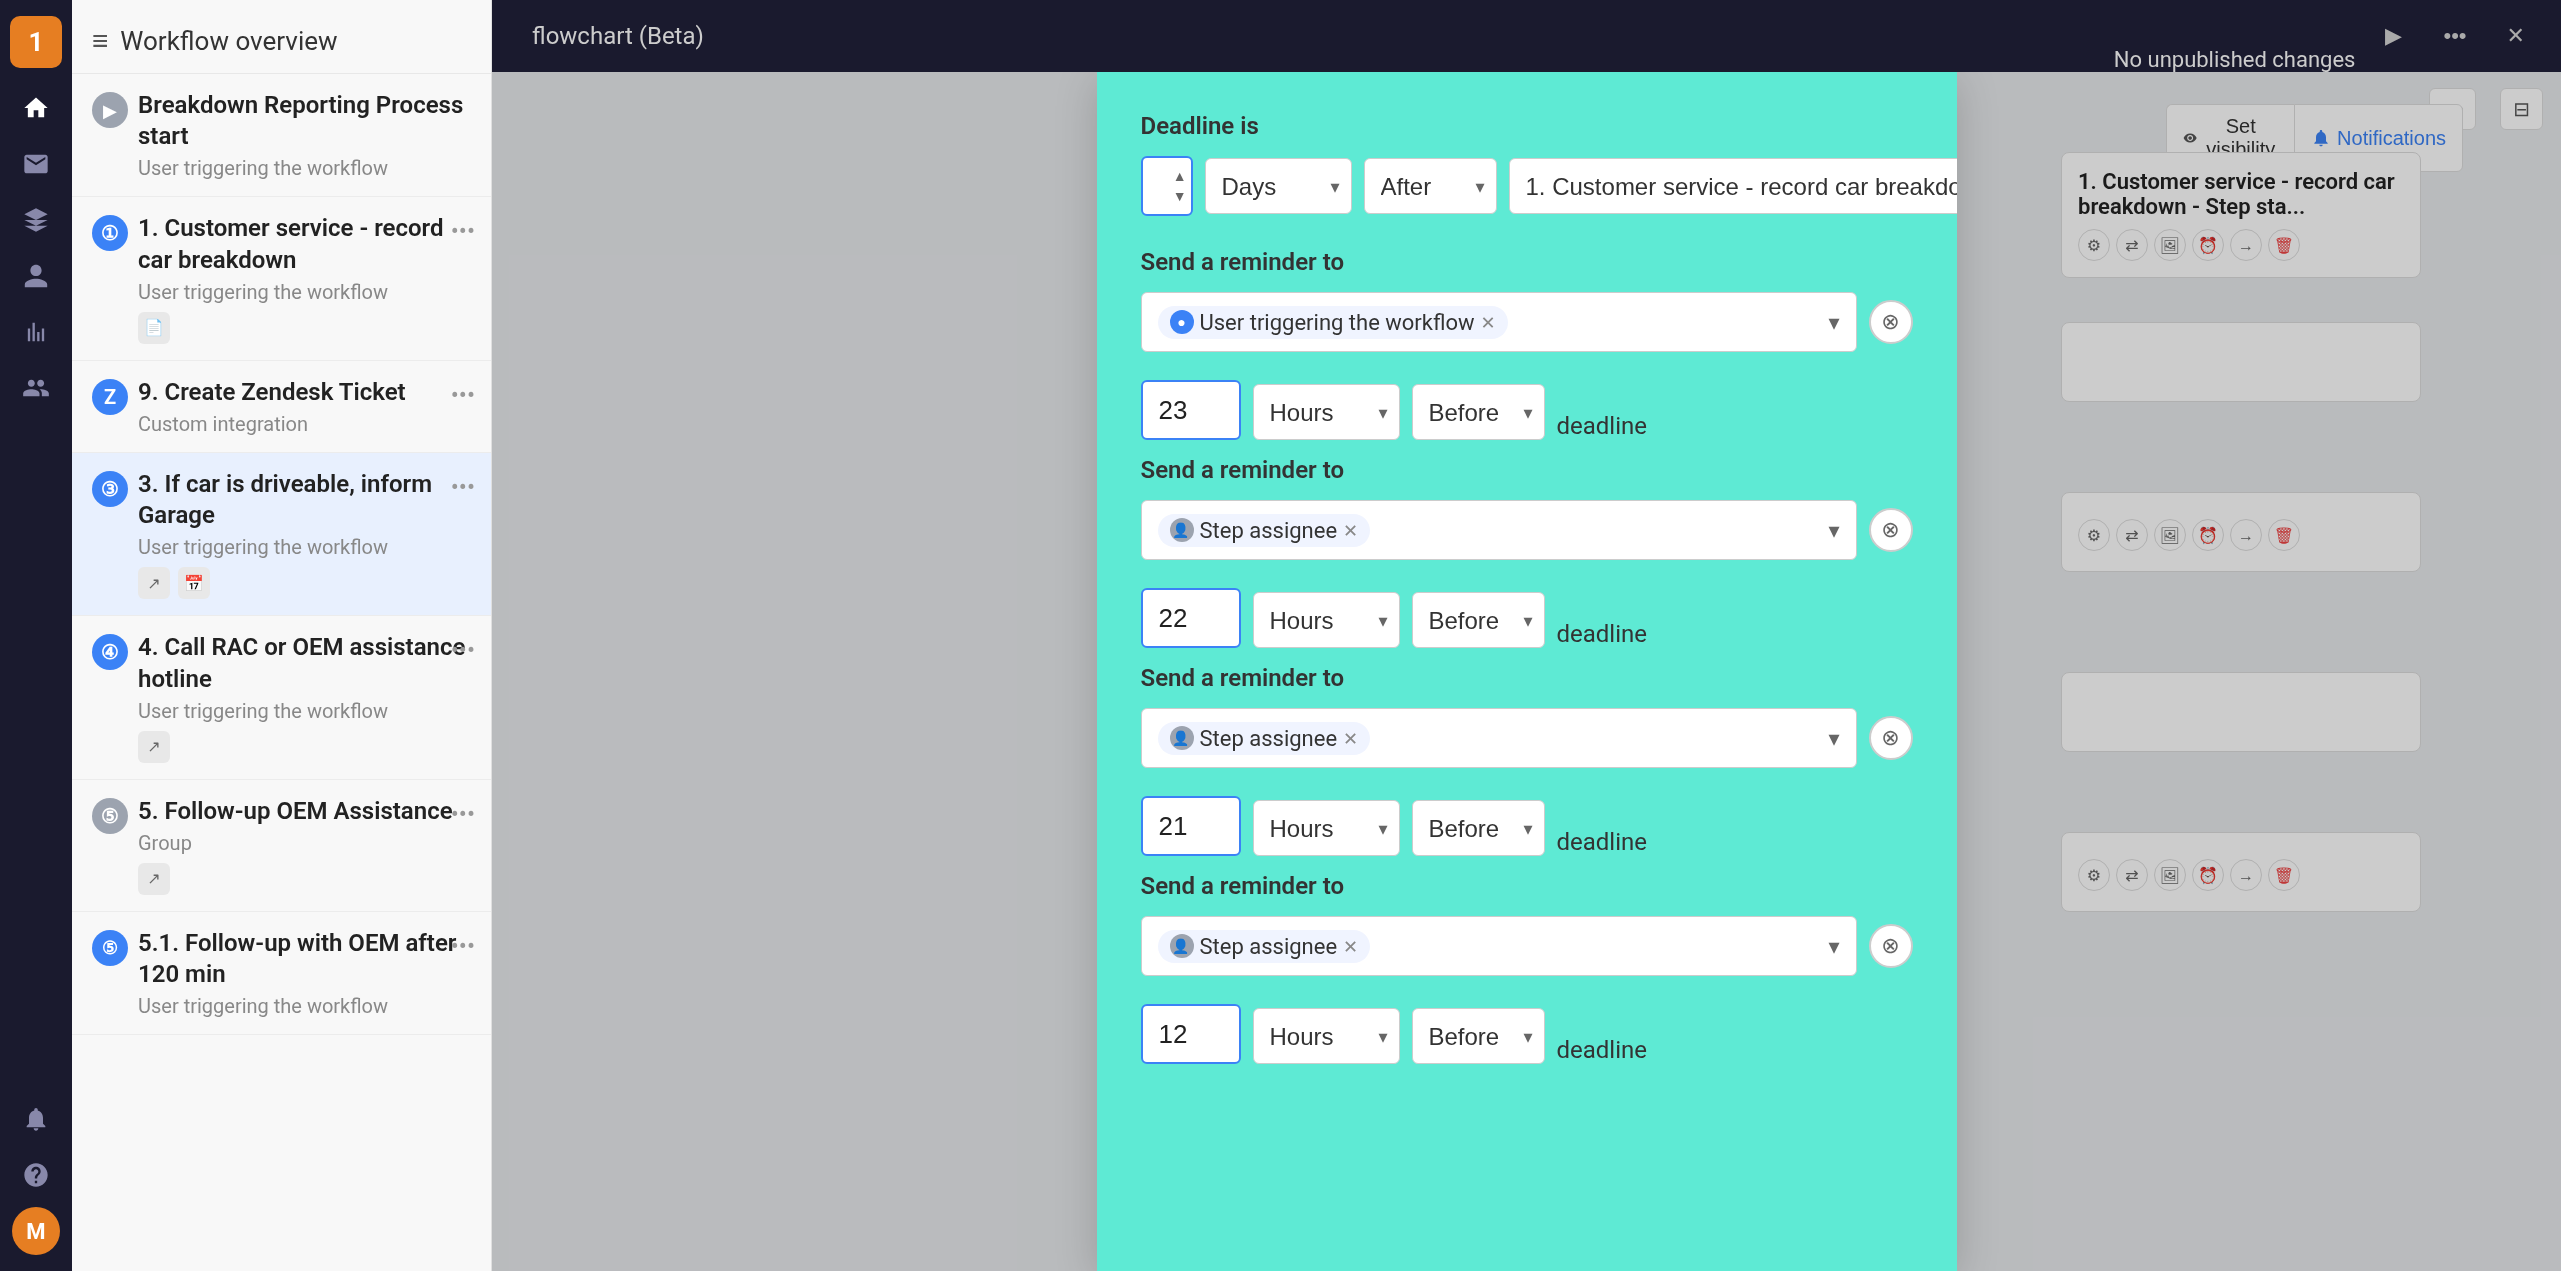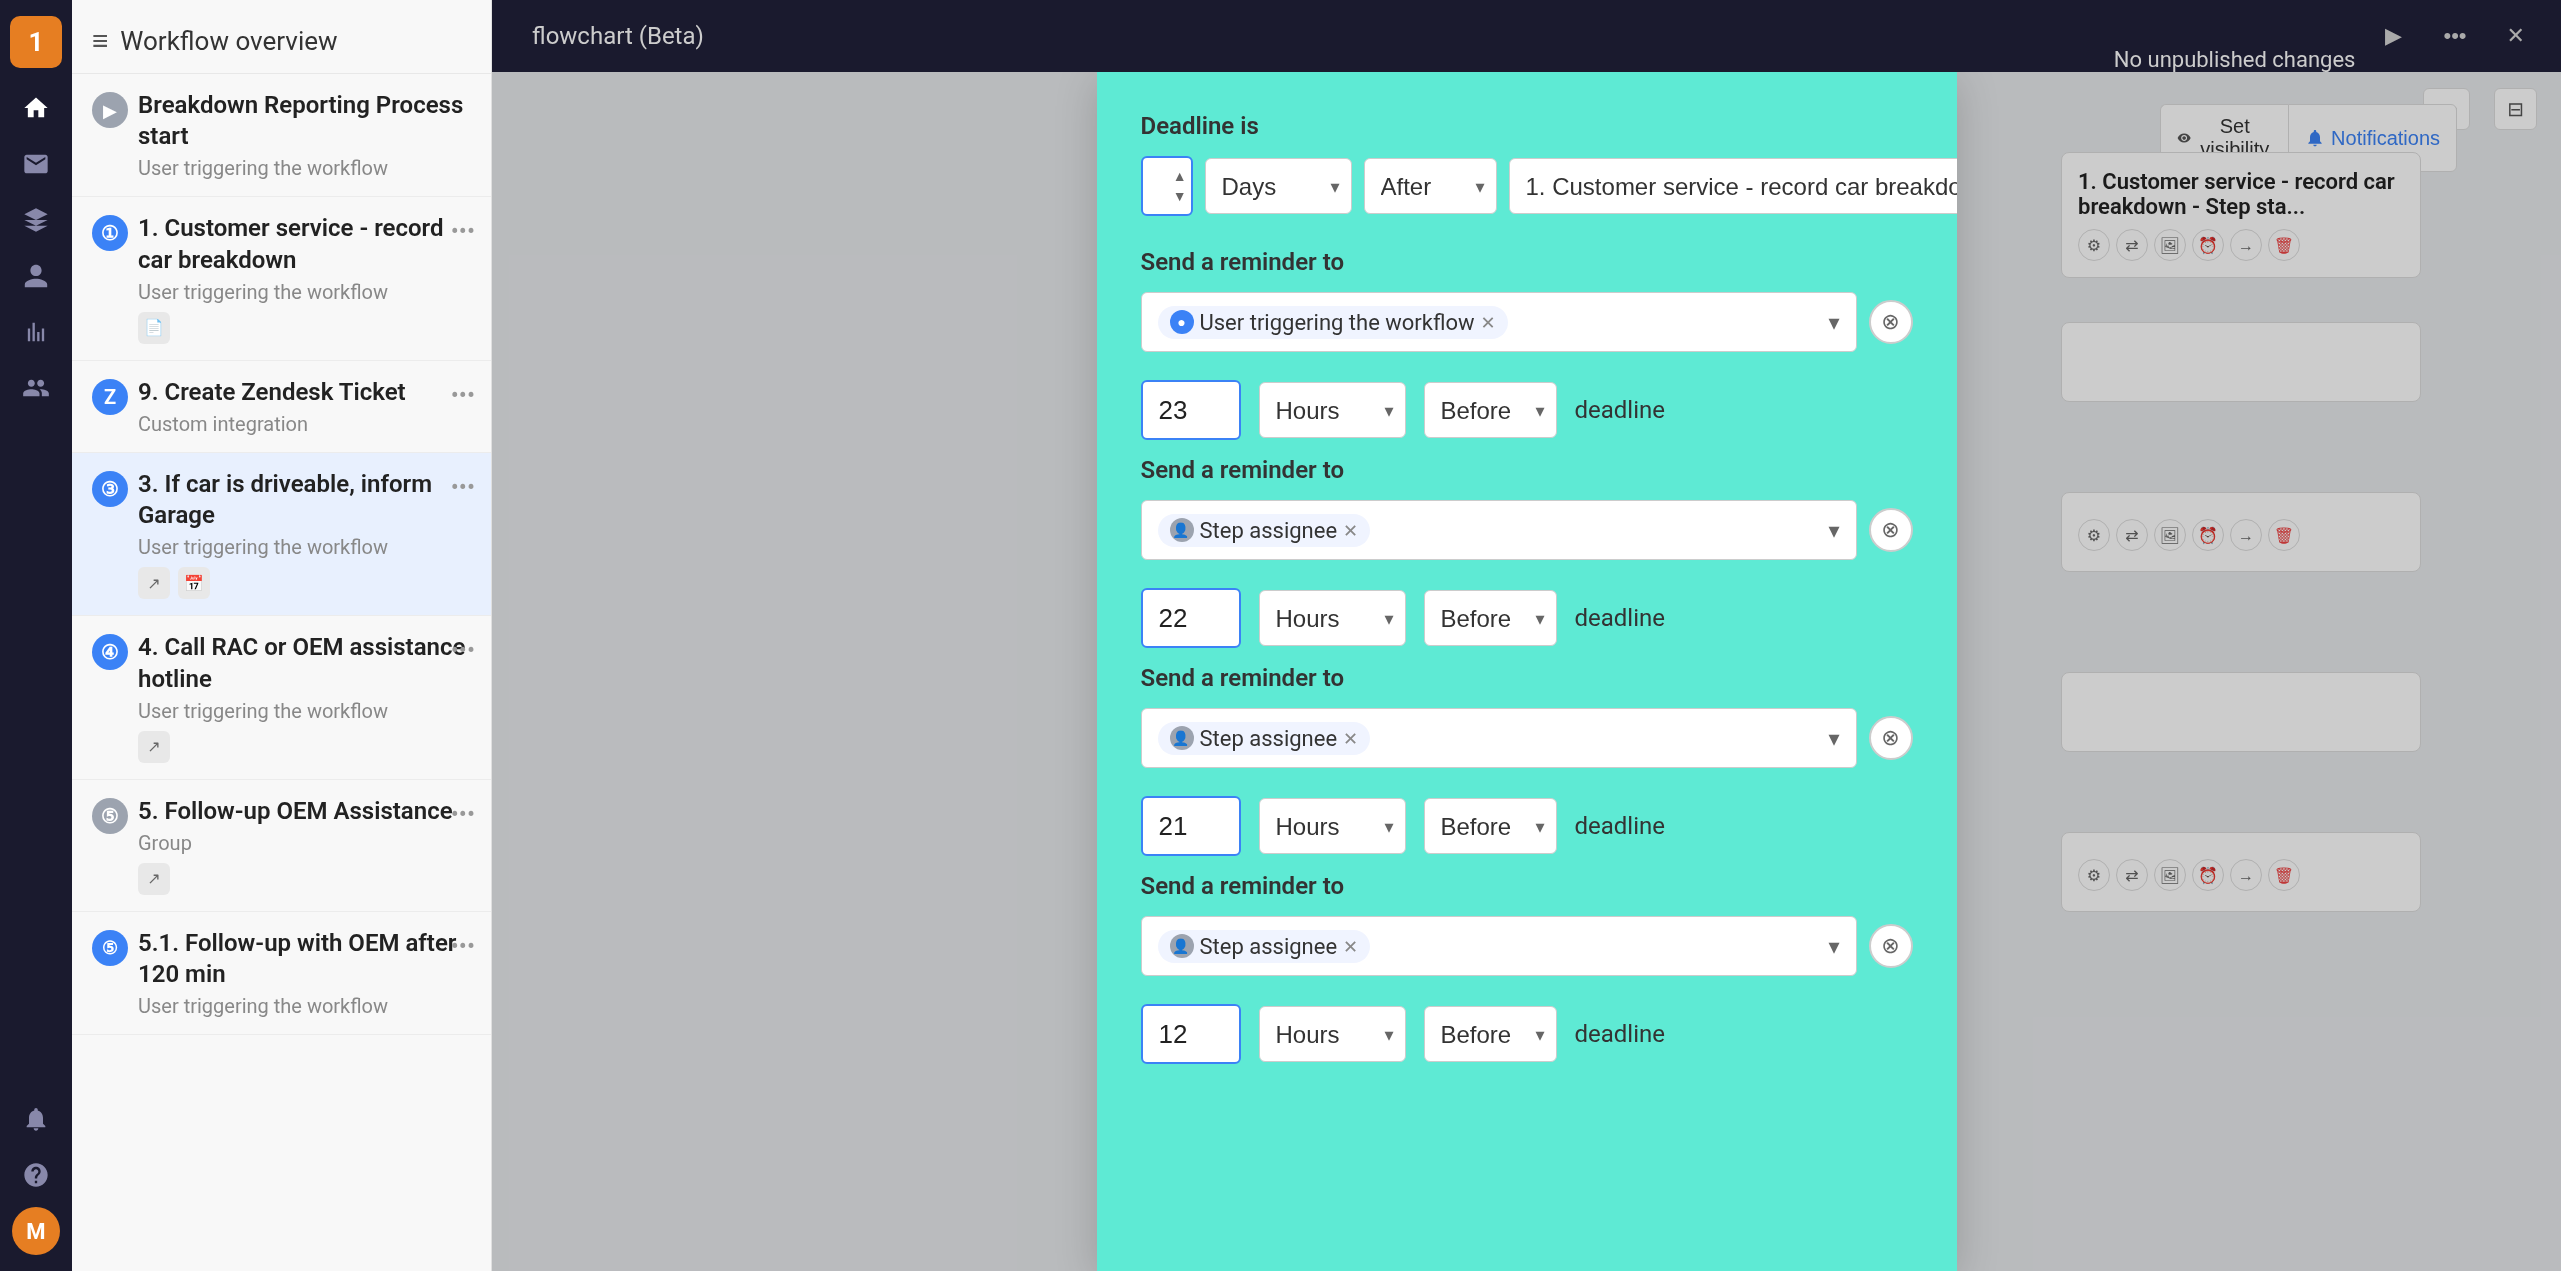--- a/index.html
+++ b/index.html
@@ -124,21 +124,21 @@
       display: flex; align-items: center; justify-content: center;
     }
 
     
     .flowchart-area {
       flex: 1;
       position: relative;
       overflow: hidden;
     }
     .flowchart-toolbar {
-      position: absolute; top: 16px; right: 24px;
+      position: absolute; top: 16px; right: 18px;
       display: flex; gap: 24px;
     }
     .toolbar-btn {
       background: white; border: 1px solid #ddd;
       border-radius: 6px; padding: 8px 12px;
       cursor: pointer; font-size: 20px; color: #555;
       display: flex; align-items: center; gap: 6px;
     }
 
     
@@ -295,21 +295,21 @@
       margin-bottom: 28px;
     }
     .reminder-remove-btn {
       width: 44px; height: 44px;
       border: 2px solid #ccc; border-radius: 50%;
       display: flex; align-items: center; justify-content: center;
       cursor: pointer; color: #666; font-size: 22px;
       background: white; flex-shrink: 0;
     }
     .time-row {
-      display: flex; align-items: center; gap: 18px;
+      display: flex; align-items: flex-end; gap: 12px;
       margin-bottom: 16px;
     }
     .deadline-text {
       font-size: 24px; color: #333;
     }
     .send-reminder-section {
       margin-bottom: 8px;
       margin-top: 7px;
     }
 

